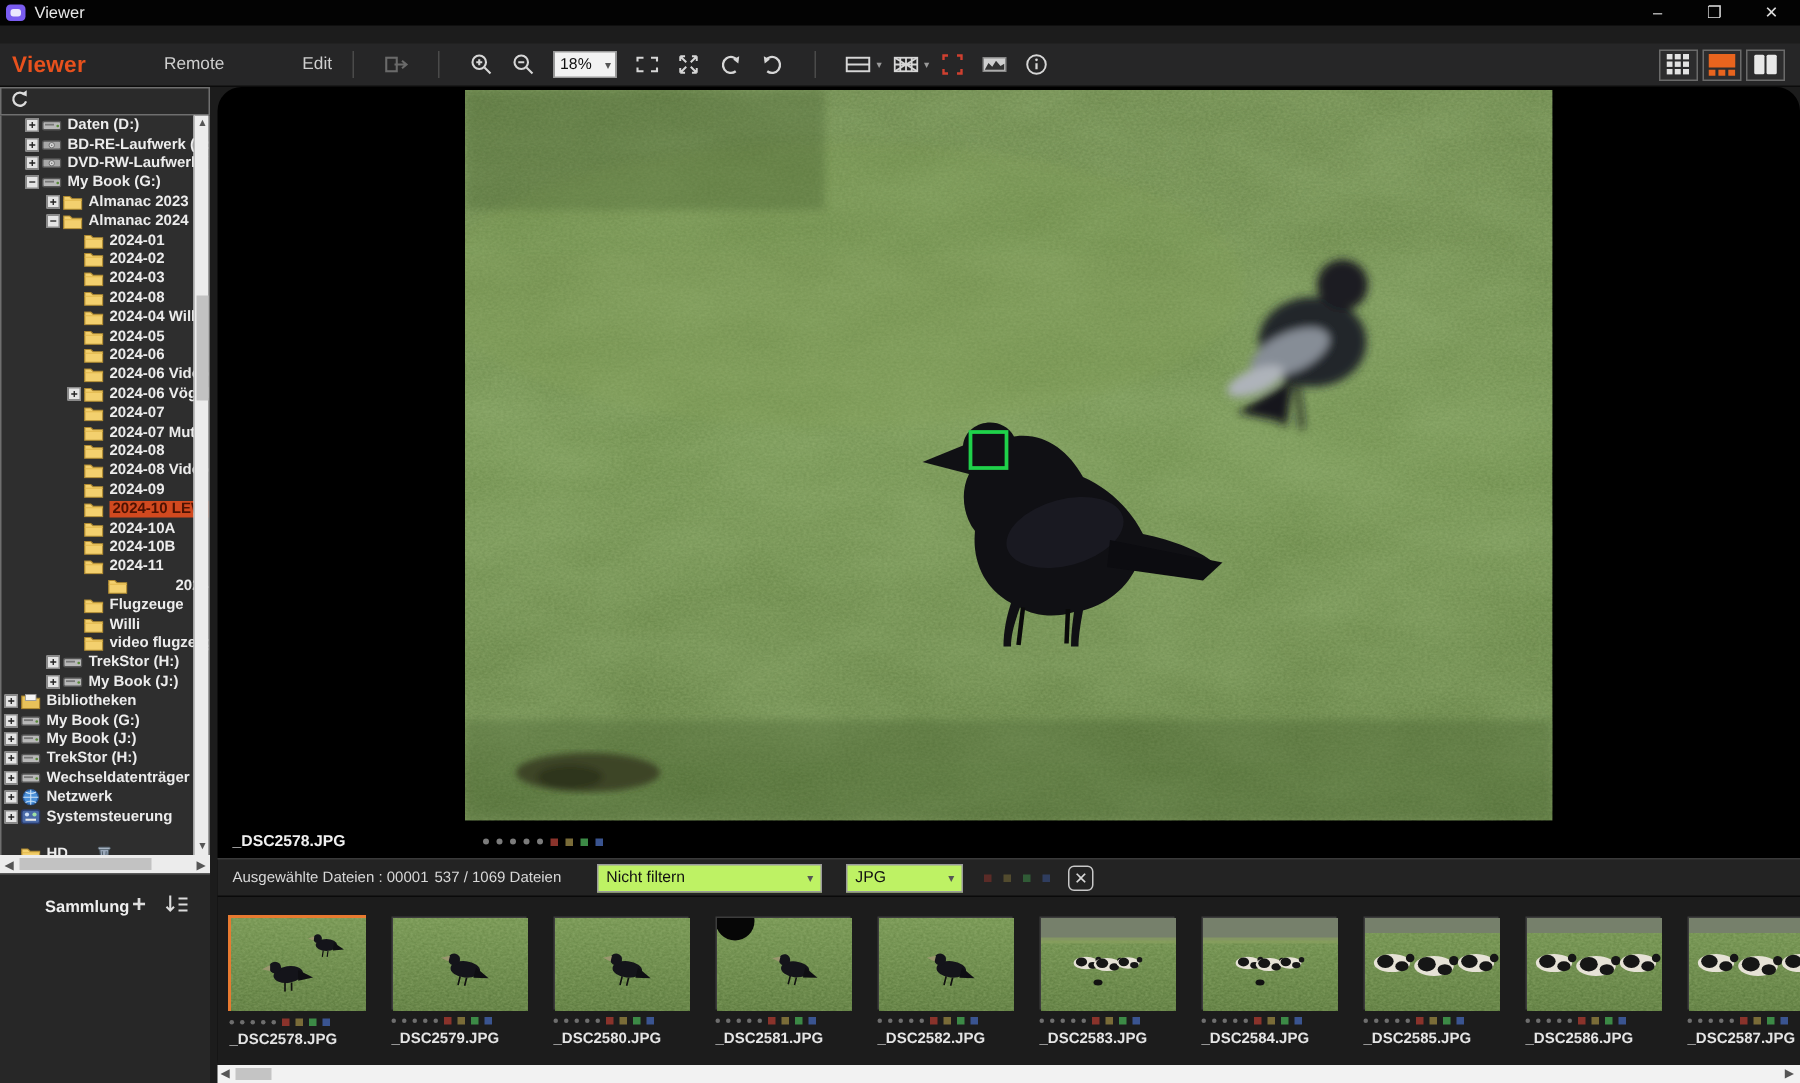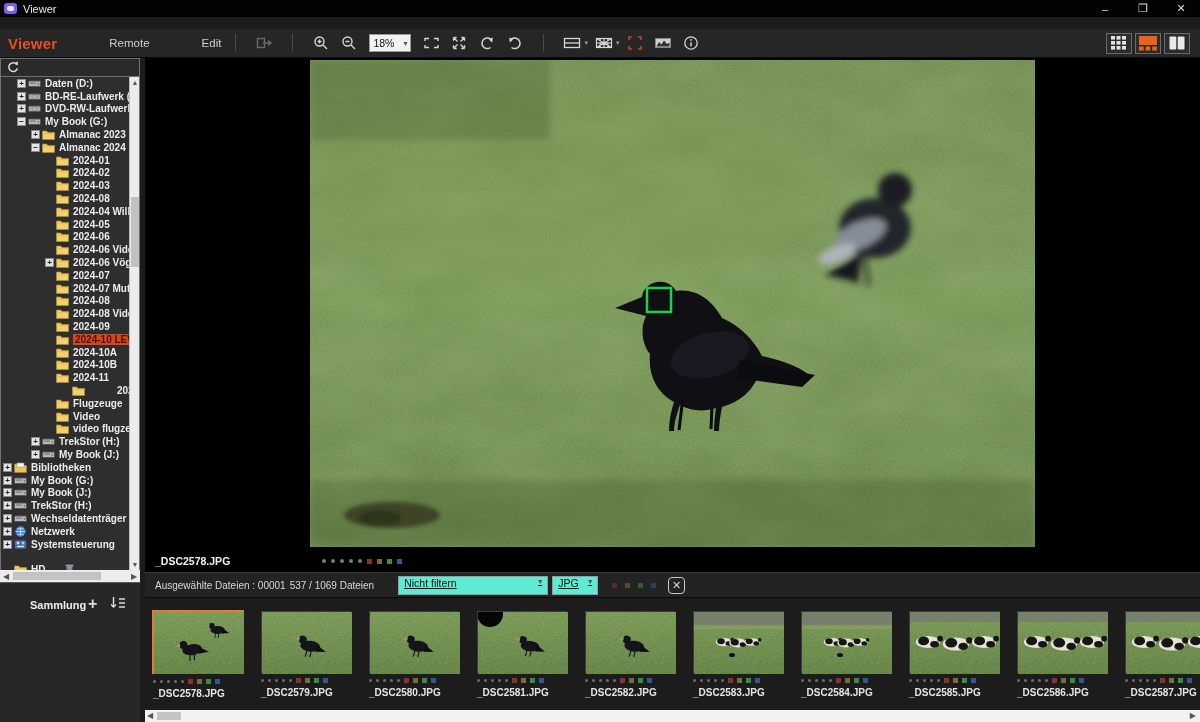--- a/index.html
+++ b/index.html
@@ -46,37 +46,37 @@
   .sarrow{position:absolute;left:0;width:10px;height:11px;color:#555;font-size:7px;display:flex;align-items:center;justify-content:center;}
   .hscroll{position:absolute;left:0;top:512px;width:140px;height:12px;background:#ececec;display:flex;align-items:center;}
   .hthumb{position:absolute;left:13px;top:2px;width:88px;height:8px;background:#c2c2c2;}
   .harrow{width:12px;color:#555;font-size:8px;text-align:center;}
   .collection{position:absolute;left:0;top:524px;width:140px;height:140px;background:#272727;border-top:1px solid #5a5a5a;}
   .coll-label{position:absolute;left:8px;top:16px;color:#eee;font-size:11px;font-weight:bold;padding-left:22px;}
   .coll-add{position:absolute;left:88px;top:12px;color:#ddd;font-size:16px;font-weight:bold;}
   .coll-sort{position:absolute;left:110px;top:13px;}
 
   
-  .main{position:absolute;left:145px;top:58px;width:1055px;height:664px;background:#000;}
+  .main{position:absolute;left:145px;top:58px;width:1055px;height:664px;background:#000;border-radius:16px;}
   .photo-wrap{position:absolute;left:165px;top:2px;width:725px;height:487px;}
   .photo-meta{position:absolute;left:0;top:493px;width:1055px;height:20px;display:flex;align-items:center;}
   .fname{color:#f0f0f0;font-size:10.5px;font-weight:bold;margin-left:10px;}
   .dots{display:flex;align-items:center;gap:5px;}
   .meta-dots{margin-left:92px;}
   .dot{width:4px;height:4px;border-radius:50%;background:#7c7c7c;}
   .sq{width:5px;height:5px;}
 
   
   .filterbar{position:absolute;left:0;top:514px;width:1055px;height:26px;background:#232323;border-top:1px solid #3a3a3a;border-bottom:1px solid #0a0a0a;display:flex;align-items:center;color:#d8d8d8;font-size:10px;}
   .fb-t1{margin-left:10px;}
   .fb-t2{margin-left:4px;}
-  .fbdd{height:19px;background:#5eead4;border:1px solid #9a9a9a;color:#111;font-size:10.5px;display:flex;align-items:flex-start;padding:0 5px;text-decoration:underline;}
+  .fbdd{height:19px;background:#bef264;border:1px solid #9a9a9a;color:#111;font-size:10.5px;display:flex;align-items:center;padding:0 5px;}
   .fbdd .chev{margin-left:auto;color:#555;font-size:8px;}
   .fb-dd1{width:150px;margin-left:24px;}
-  .fb-dd2{width:46px;margin-left:4px;}
+  .fb-dd2{width:78px;margin-left:16px;}
   .fb-dots{margin-left:14px;display:flex;gap:8px;opacity:.55;}
   .fb-x{margin-left:12px;width:17px;height:17px;border:1.5px solid #c8c8c8;border-radius:4px;color:#d8d8d8;font-size:11px;display:flex;align-items:center;justify-content:center;}
 
   
   .filmstrip{position:absolute;left:0;top:540px;width:1055px;height:112px;background:#1c1c1c;display:flex;padding-left:8px;overflow:hidden;}
   .cell{width:90px;margin-right:18px;flex:0 0 90px;padding-top:13px;}
   .cell .timg{width:90px;height:62px;border:1px solid #3c3c3c;}
   .cell.sel .timg{border:2px solid #e87a30;width:92px;height:64px;margin:-1px 0 0 -1px;}
   .cell .dots{margin-top:5px;gap:4px;}
   .cell .dot{width:3px;height:3px;background:#6e6e6e;}
@@ -543,21 +543,21 @@
           <span class="tlabel">Flugzeuge</span>
         </div>
         <div class="trow" style="padding-left: 44px;">
           <span class="expspacer"></span>
           <span class="ticon">
             <svg width="13" height="11">
               <path d="M0.5,2 h4 l1.5,1.5 h6.5 v7 h-12 Z" fill="#f3d06e" stroke="#b08a30" stroke-width="0.8"></path>
               <path d="M0.5,4.5 h12" stroke="#e2b94e" stroke-width="0.8"></path>
             </svg>
           </span>
-          <span class="tlabel">Video</span>
+          <span class="tlabel">Willi</span>
         </div>
         <div class="trow" style="padding-left: 44px;">
           <span class="expspacer"></span>
           <span class="ticon">
             <svg width="13" height="11">
               <path d="M0.5,2 h4 l1.5,1.5 h6.5 v7 h-12 Z" fill="#f3d06e" stroke="#b08a30" stroke-width="0.8"></path>
               <path d="M0.5,4.5 h12" stroke="#e2b94e" stroke-width="0.8"></path>
             </svg>
           </span>
           <span class="tlabel">video flugzeuge</span>

